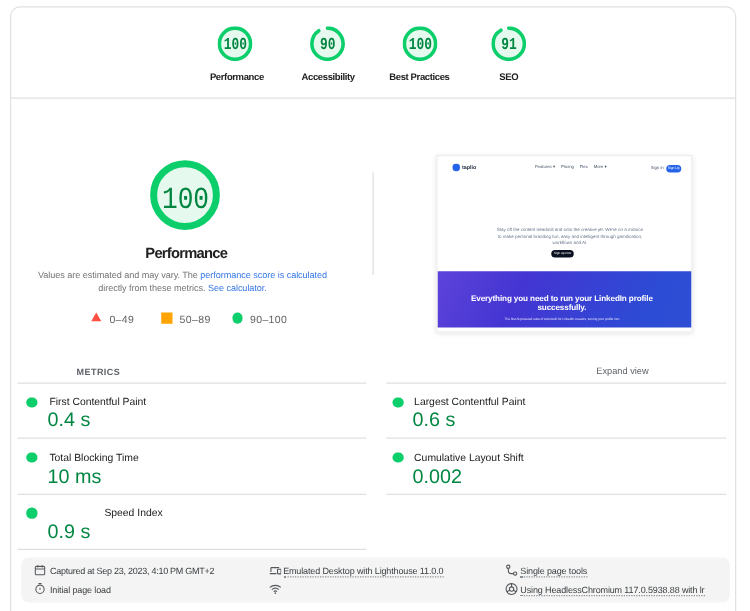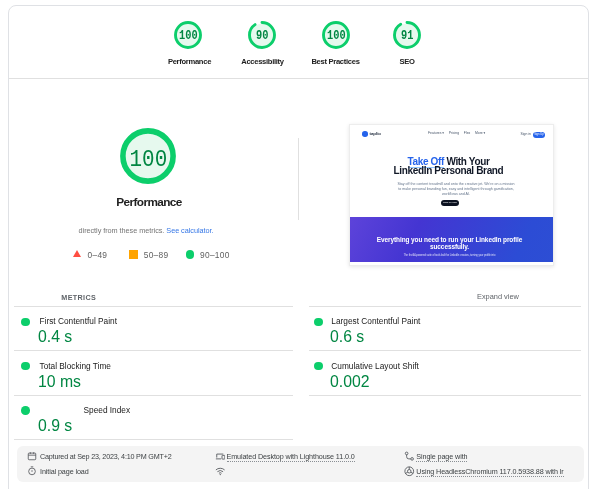--- a/index.html
+++ b/index.html
@@ -53,44 +53,41 @@
 
 <div class="hdiv" style="left:9px; top:78px; width:579px;"></div>
 
 <svg class="abs" style="left:119.7px; top:127.6px;" width="56" height="56" viewBox="0 0 56 56">
   <circle cx="28" cy="28" r="22.4" fill="#e6f9ee"></circle>
   <circle cx="28" cy="28" r="25.1" fill="none" stroke="#0cce6b" stroke-width="5.6"></circle>
   <text x="28.4" y="38.1" text-anchor="middle" font-family="Liberation Mono, monospace" font-size="24.5" textLength="37.7" lengthAdjust="spacingAndGlyphs" fill="#018642">100</text>
 </svg>
 <div class="abs" style="left:9px; top:195px; width:280px; text-align:center; font-size:11.8px; font-weight:700; color:#212121; letter-spacing:-0.6px;">Performance</div>
 <div class="abs" style="left:6px; top:213.5px; width:280px; text-align:center; font-size:7.3px; line-height:11.6px; color:#757575; letter-spacing:-0.05px;">
-  <br>
+  <span style="white-space:nowrap;">Values are estimated and may vary. The <span style="color:#3778e6;">performance score is calculated</span></span><br>
   <span style="white-space:nowrap;">directly from these metrics. <span style="color:#3778e6;">See calculator.</span></span>
 </div>
 
 <div class="abs" style="left:73px; top:250.4px; width:0; height:0; border-left:4.5px solid transparent; border-right:4.5px solid transparent; border-bottom:7.8px solid #ff4e42;"></div>
 <div class="abs" style="left:87.5px; top:249.6px; font-size:8.4px; color:#616161; letter-spacing:0.3px;">0–49</div>
 <div class="abs" style="left:129.3px; top:250.1px; width:8.7px; height:8.7px; background:#ffa400;"></div>
 <div class="abs" style="left:143.7px; top:249.6px; font-size:8.4px; color:#616161; letter-spacing:0.3px;">50–89</div>
 <div class="abs" style="left:185.6px; top:250.1px; width:8.6px; height:8.6px; border-radius:50%; background:#0cce6b;"></div>
 <div class="abs" style="left:200px; top:249.6px; font-size:8.4px; color:#616161; letter-spacing:0.3px;">90–100</div>
 
 <div class="vdiv" style="left:298px; top:138px; height:82px;"></div>
 
 <div class="abs" style="left:349px; top:123.5px; width:205px; height:142px; background:#fff; border:1px solid #ededed; box-shadow:0 1px 4px rgba(0,0,0,0.10); overflow:hidden;">
 
   <div class="abs" style="left:12px; top:6.7px; width:5.5px; height:5.5px; border-radius:50%; background:#2563eb;"></div>
   <div class="abs" style="left:19.5px; top:6.5px; font-size:4.3px; font-weight:700; color:#1e293b;">taplio</div>
   <div class="abs" style="left:78px; top:6.9px; font-size:3.4px; color:#475569;">Features&nbsp;▾&nbsp;&nbsp;&nbsp;&nbsp;&nbsp;Pricing&nbsp;&nbsp;&nbsp;&nbsp;&nbsp;Flex&nbsp;&nbsp;&nbsp;&nbsp;&nbsp;More&nbsp;▾</div>
   <div class="abs" style="left:170.6px; top:7.9px; font-size:3.4px; color:#475569;">Sign in</div>
   <div class="abs" style="left:182.7px; top:7.1px; width:12.5px; height:6.3px; border-radius:3.2px; background:#2563eb; color:#fff; font-size:2.7px; text-align:center; line-height:6.3px;">Sign Up</div>
 
-  <div class="abs" style="left:-4px; top:32.4px; width:205px; text-align:center; font-size:10px; line-height:9.4px; font-weight:700; letter-spacing:-0.35px; color:#111827;">
-    <span style="color:#2563eb; border-bottom:1px solid #93c5fd;">Take Off</span> With Your<br>LinkedIn Personal Brand
-  </div>
   <div class="abs" style="left:3.5px; top:57.5px; width:205px; text-align:center; font-size:3.6px; line-height:5px; color:#64748b;">
     Stay off the content treadmill and onto the creative jet. We're on a mission<br>
     to make personal branding fun, easy and intelligent through gamification,<br>
     workflows and AI.
   </div>
   <div class="abs" style="left:91px; top:75.5px; width:18px; height:6px; border-radius:3px; background:#0b1120; color:#fff; font-size:2.5px; text-align:center; line-height:6px;">Sign up now</div>
 
   <div class="abs" style="left:0; top:92.2px; width:205px; height:45.6px; background:linear-gradient(115deg,#5d43da 0%,#4435d2 32%,#2c4cd5 82%,#2d4ed4 100%);">
     <div class="abs" style="left:-3px; top:19.2px; width:205px; text-align:center; font-size:6.5px; line-height:7.3px; font-weight:700; letter-spacing:-0.1px; color:#fff;">Everything you need to run your LinkedIn profile<br>successfully.</div>
     <div class="abs" style="left:-3px; top:37.2px; width:205px; text-align:center; font-size:2.6px; letter-spacing:-0.05px; color:rgba(255,255,255,0.82);">The first AI-powered suite of tools built for LinkedIn creators, turning your profile into</div>
@@ -151,19 +148,19 @@
   <path d="M2 9a15 15 0 0 1 20 0M5.5 13a10 10 0 0 1 13 0M9 16.5a5 5 0 0 1 6 0"></path>
     <circle cx="12" cy="19.5" r="1.5" fill="#54575b" stroke="none"></circle>
 </svg>
 <div class="foot-text" style="left:226.5px; top:493px;font-weight:bold;"><span class="dotted">Custom throttling</span></div>
 
 <svg class="abs" style="left:404px; top:451.4px;" width="10.5" height="10.5" viewBox="0 0 24 24" fill="none" stroke="#54575b" stroke-width="2">
   <circle cx="6" cy="5.5" r="3"></circle>
     <circle cx="18.5" cy="18" r="3"></circle>
     <path d="M6 8.5V13a5 5 0 0 0 5 5h4.5"></path>
 </svg>
-<div class="foot-text" style="left:416.3px; top:452.4px;"><span class="dotted">Single page with</span></div>
+<div class="foot-text" style="left:416.3px; top:452.4px;"><span class="dotted">Single page tools</span></div>
 <svg class="abs" style="left:404px; top:466.2px;" width="10.5" height="10.5" viewBox="0 0 24 24" fill="none" stroke="#54575b" stroke-width="2">
   <circle cx="12" cy="12" r="10"></circle>
     <circle cx="12" cy="12" r="4"></circle>
     <path d="M12 2v6M3.5 17l5.2-3M20.5 17l-5.2-3"></path>
 </svg>
 <div class="foot-text" style="left:416.3px; top:466.6px;"><span class="dotted">Using HeadlessChromium 117.0.5938.88 with lr</span></div>
 
 </body></html>

